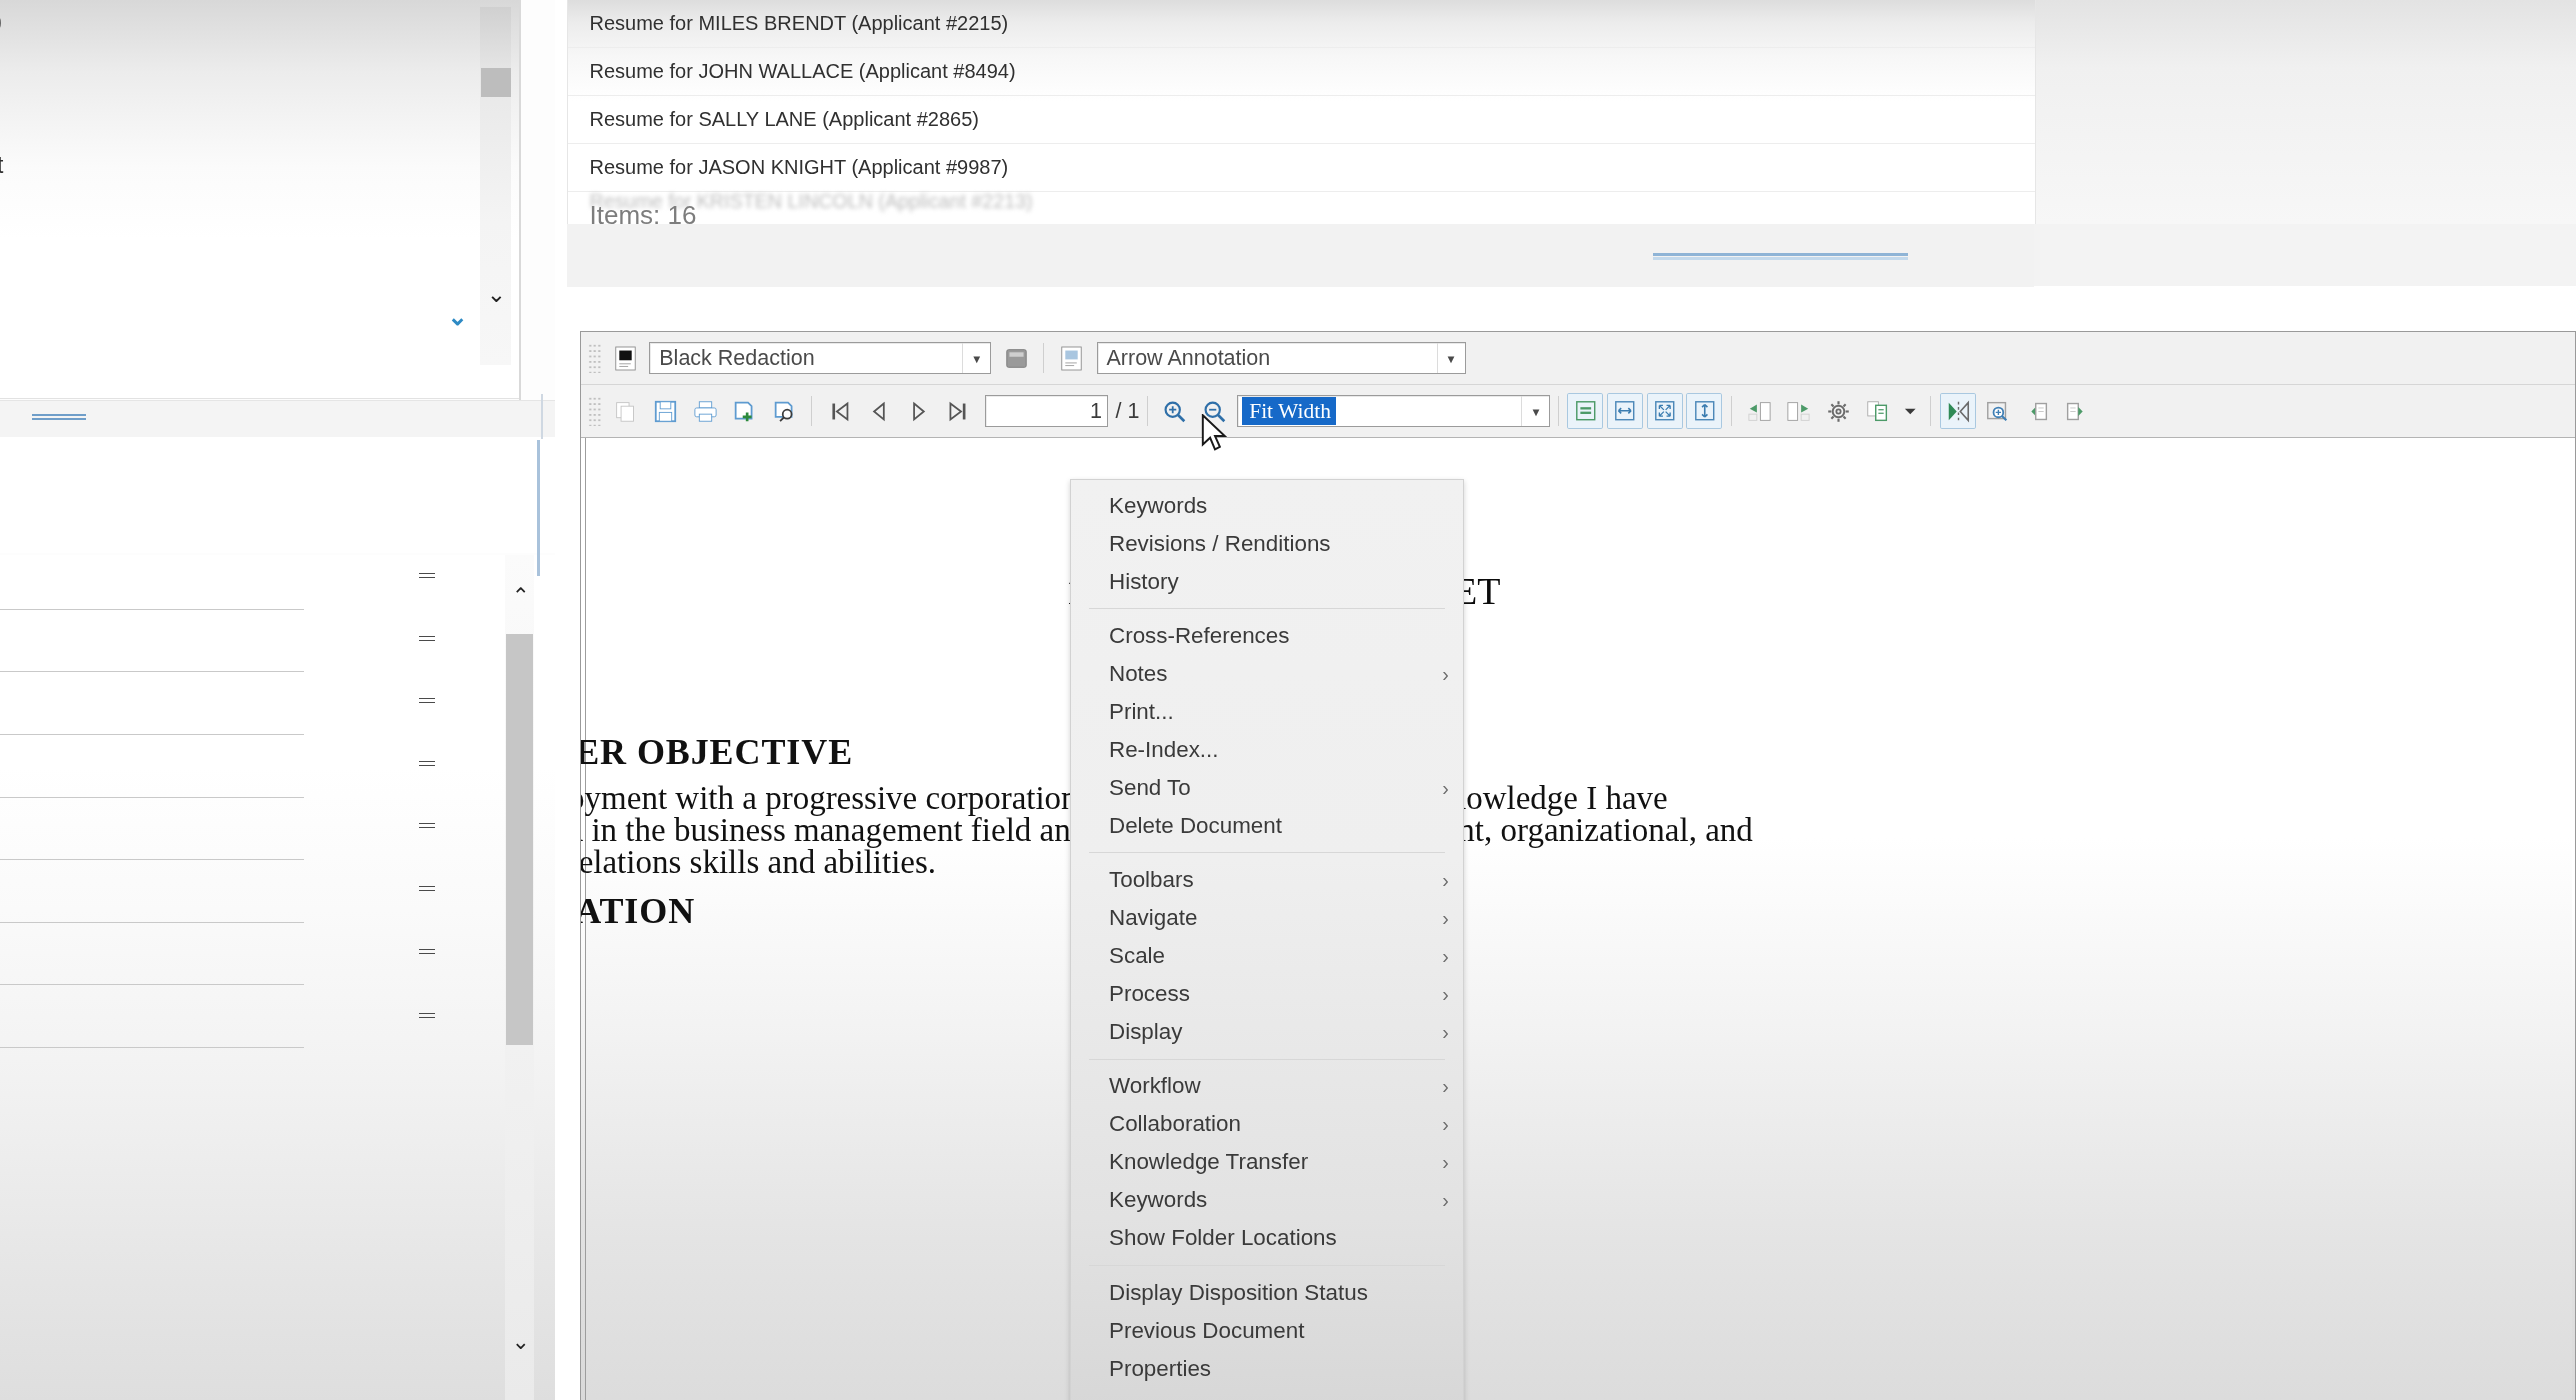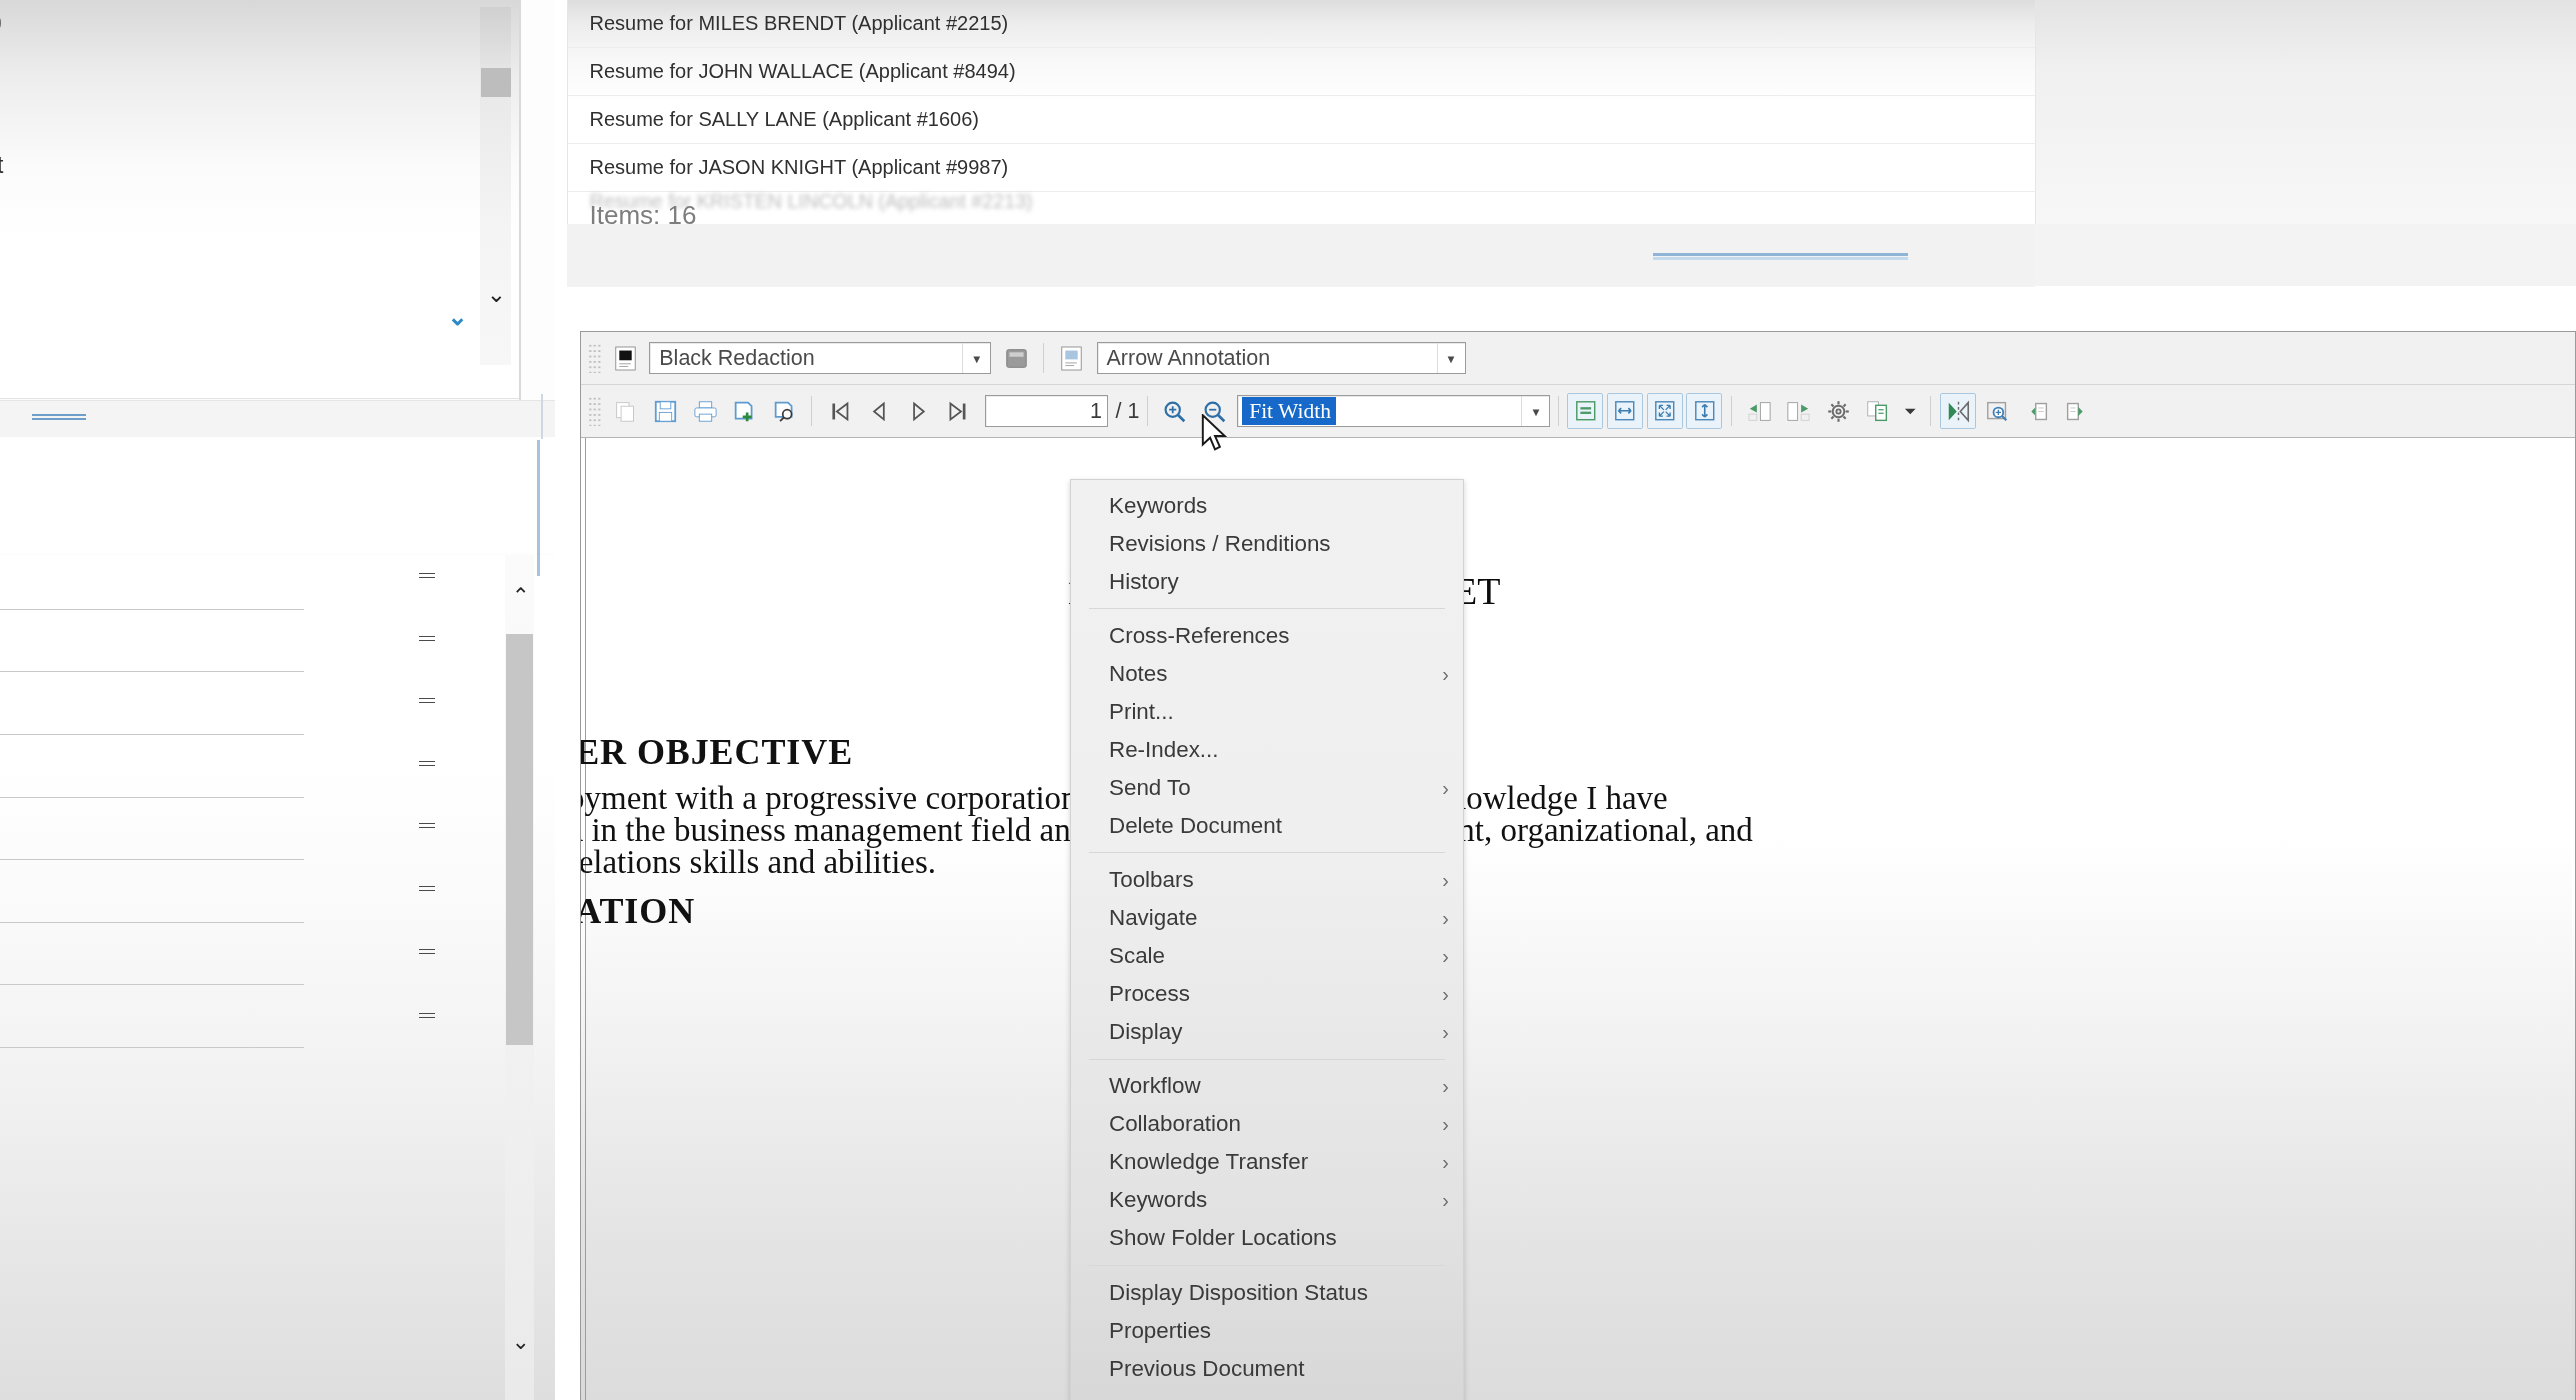--- a/index.html
+++ b/index.html
@@ -338,21 +338,21 @@
   <div class="abs" id="left-vline-a"></div>
   <div class="abs" id="left-vline-b"></div>
 </div>
 
 <div class="abs" id="list-right-bg"></div>
 <div class="abs" id="list-right-bg2"></div>
 
 <div class="abs" id="result-list">
   <div class="result-row">Resume for MILES BRENDT (Applicant #2215)</div>
   <div class="result-row">Resume for JOHN WALLACE (Applicant #8494)</div>
-  <div class="result-row">Resume for SALLY LANE (Applicant #1606)</div>
+  <div class="result-row">Resume for SALLY LANE (Applicant #2865)</div>
   <div class="result-row">Resume for JASON KNIGHT (Applicant #9987)</div>
   <div class="result-row blurred">Resume for KRISTEN LINCOLN (Applicant #2213)</div>
   <div id="items-count">Items: 16</div>
 </div>
 <div class="abs" id="list-bottom-strip"></div>
 
 <div class="abs" id="split-grip">
   <i></i>
     <i class="light"></i>
 </div>
@@ -627,21 +627,21 @@
     <div class="mi"><span>Process</span><span class="sub">›</span></div>
     <div class="mi"><span>Display</span><span class="sub">›</span></div>
     <div class="msep"></div>
     <div class="mi"><span>Workflow</span><span class="sub">›</span></div>
     <div class="mi"><span>Collaboration</span><span class="sub">›</span></div>
     <div class="mi"><span>Knowledge Transfer</span><span class="sub">›</span></div>
     <div class="mi"><span>Keywords</span><span class="sub">›</span></div>
     <div class="mi"><span>Show Folder Locations</span></div>
     <div class="msep"></div>
     <div class="mi"><span>Display Disposition Status</span></div>
+    <div class="mi"><span>Previous Document</span></div>
     <div class="mi"><span>Properties</span></div>
-    <div class="mi"><span>Previous Document</span></div>
     <div class="mi"></div>
   </div>
 
 <svg class="abs" id="cursor" viewBox="0 0 24 32">
   <path d="M2 1 L2 25 L8 19.5 L12 29 L16 27 L12 18 L20 18 Z" fill="#ffffff" stroke="#1a1a1a" stroke-width="1.6"></path>
 </svg>
 
 
 </body></html>

